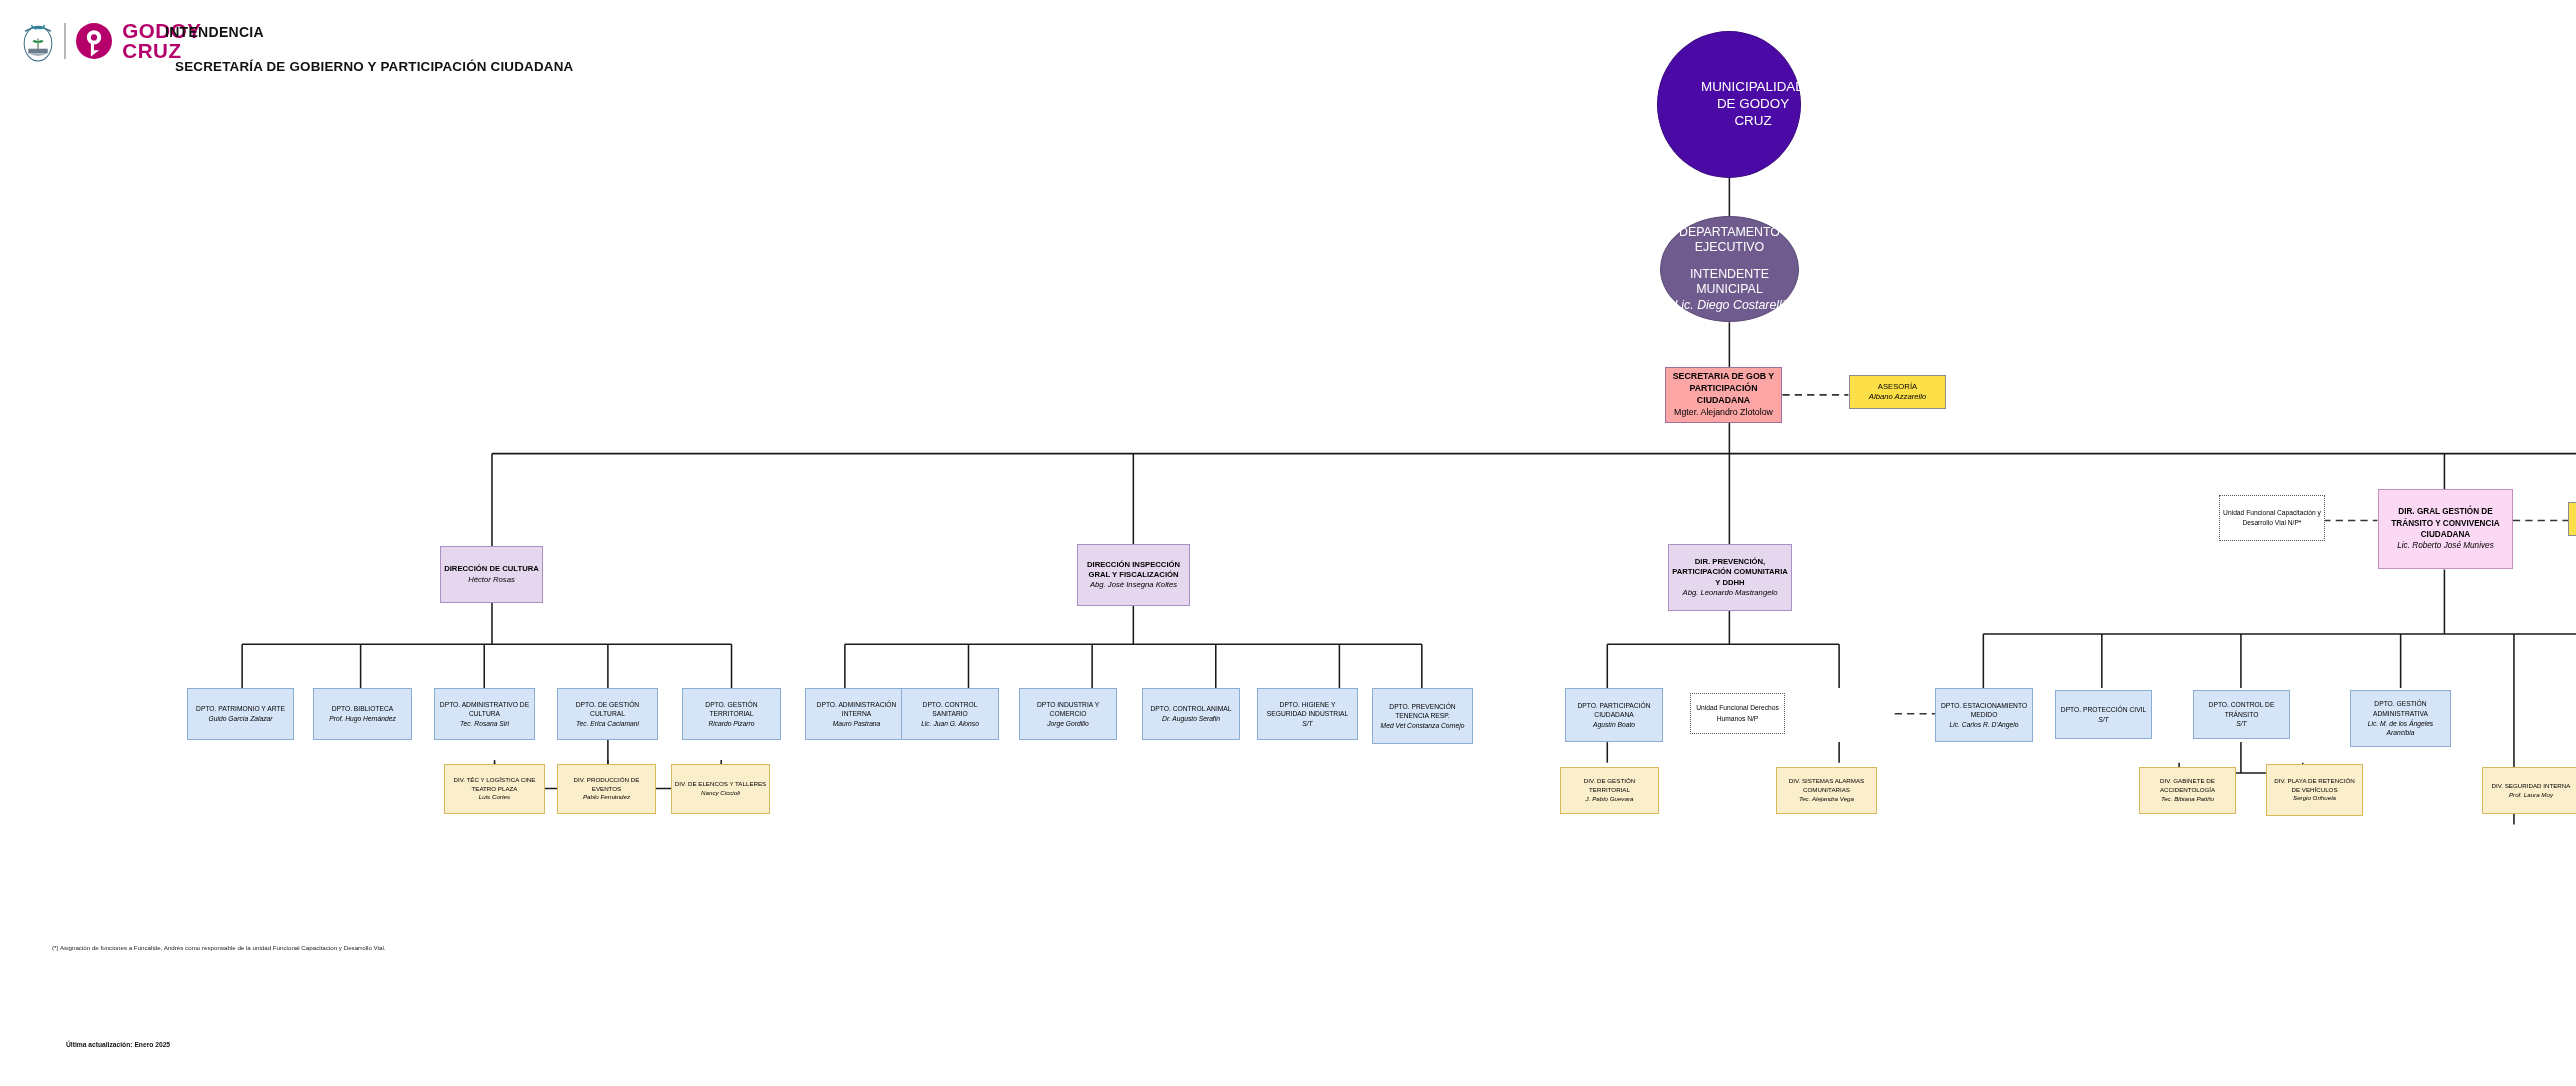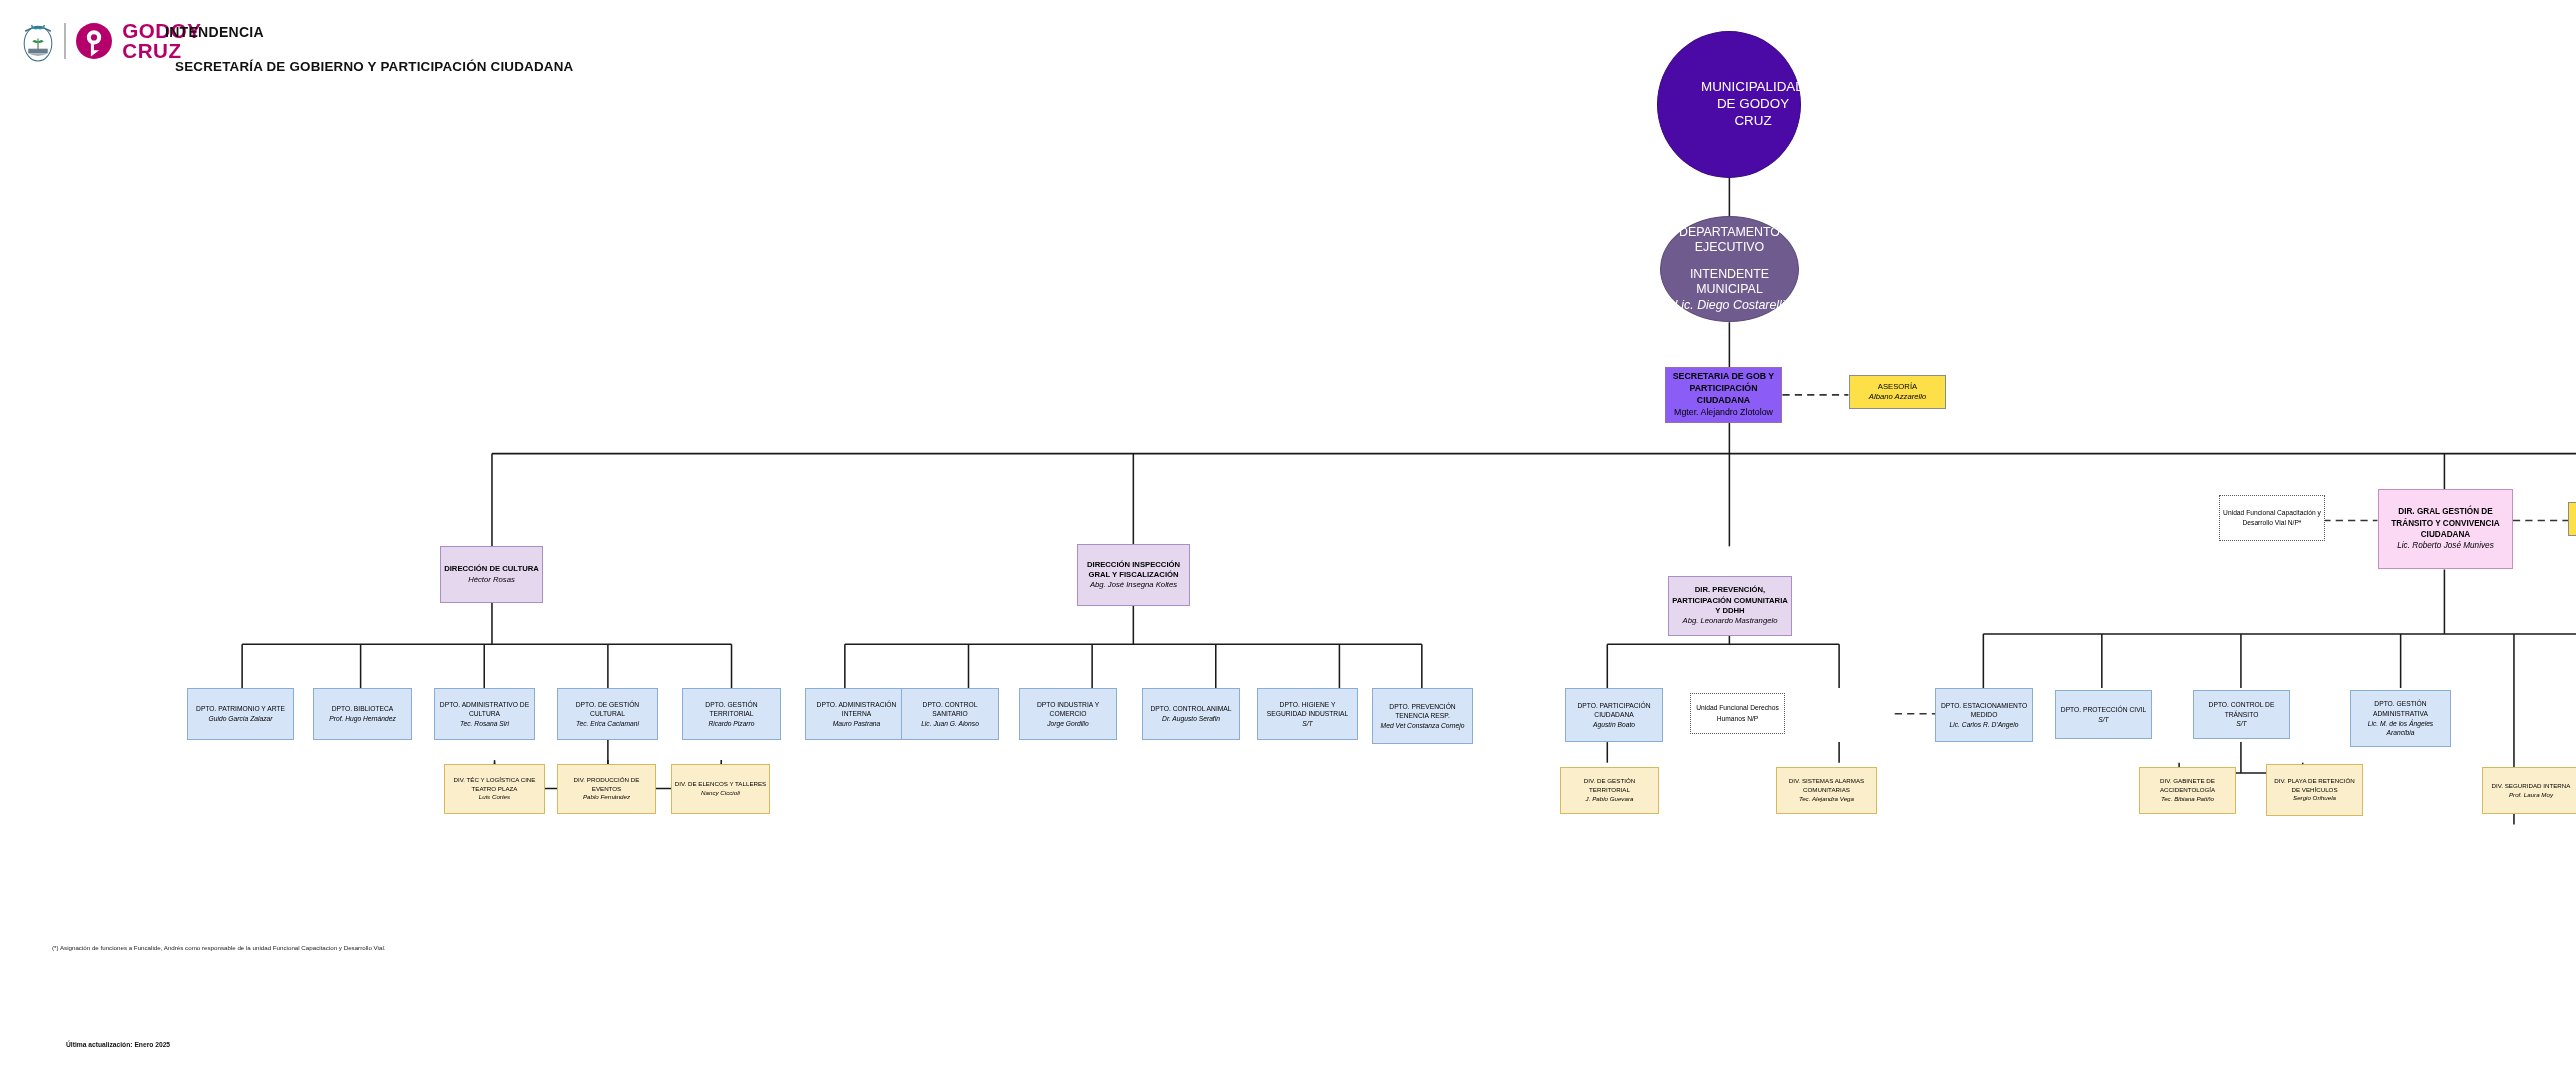--- a/index.html
+++ b/index.html
@@ -31,21 +31,21 @@
 
   .circle { border-radius:50%; color:#fff; }
   .c-root { background:#4b0aa5; border:0.5px solid #3b0880; }
   .c-exec { background:#6f5b8e; border:0.5px solid #5b4a76; }
   .c-root .t { font-size:13.4px; line-height:1.25;padding-left:48px; }
   .c-exec .t { font-size:12.4px; line-height:1.25; }
   .c-exec .t2 { font-size:12.4px; line-height:1.25; margin-top:11.3px; }
   .c-exec .n { font-size:12.4px; font-style:italic; line-height:1.25; }
 
   .box { border-width:1.5px; border-style:solid; }
-  .secretaria { background:#8b5cf6; border-color:#9b6fa0; }
+  .secretaria { background:#fca5a5; border-color:#9b6fa0; }
   .secretaria .t { font-size:8.8px; font-weight:bold; color:#000; line-height:1.35; }
   .secretaria .n { font-size:8.8px; color:#000; line-height:1.35; }
 
   .dirgral { background:#fbd9f4; border-color:#c48fbe; }
   .dirgral .t { font-size:8.2px; font-weight:bold; color:#000; line-height:1.38; }
   .dirgral .n { font-size:8.2px; font-style:italic; color:#000; line-height:1.38; }
 
   .direccion { background:#e4d7ee; border-color:#ab8fc4; }
   .direccion .t { font-size:7.7px; font-weight:bold; color:#000; line-height:1.34; }
   .direccion .n { font-size:7.7px; font-style:italic; color:#000; line-height:1.34; }
@@ -236,21 +236,21 @@
   <div class="node box direccion" style="left:440px; top:546px; width:103px; height:57px; padding:2.1px 3.1px;">
     <div class="t">DIRECCIÓN DE CULTURA</div>
     <div class="n">Héctor Rosas</div>
   </div>
 
   <div class="node box direccion" style="left:1077px; top:544px; width:113px; height:62px; padding:2.1px 3.1px;">
     <div class="t">DIRECCIÓN INSPECCIÓN GRAL Y FISCALIZACIÓN</div>
     <div class="n">Abg. José Insegna Koltes</div>
   </div>
 
-  <div class="node box direccion" style="left:1668px; top:544px; width:124px; height:60px; padding:2.1px 3.1px;margin-top:32px;">
+  <div class="node box direccion" style="left:1668px; top:544px; width:124px; height:67px; padding:2.1px 3.1px;">
     <div class="t">DIR.  PREVENCIÓN, PARTICIPACIÓN COMUNITARIA Y DDHH</div>
     <div class="n">Abg. Leonardo Mastrangelo</div>
   </div>
 
   <div class="node box dirgral" style="left:2378px; top:489px; width:135px; height:80px; padding:2.1px 3.1px;">
     <div class="t">DIR. GRAL  GESTIÓN DE TRÁNSITO Y CONVIVENCIA CIUDADANA</div>
     <div class="n">Lic. Roberto José Munives</div>
   </div>
 
   <div class="node box unidad" style="left:2219px; top:495px; width:106px; height:46px; padding:1px 3.1px;">

